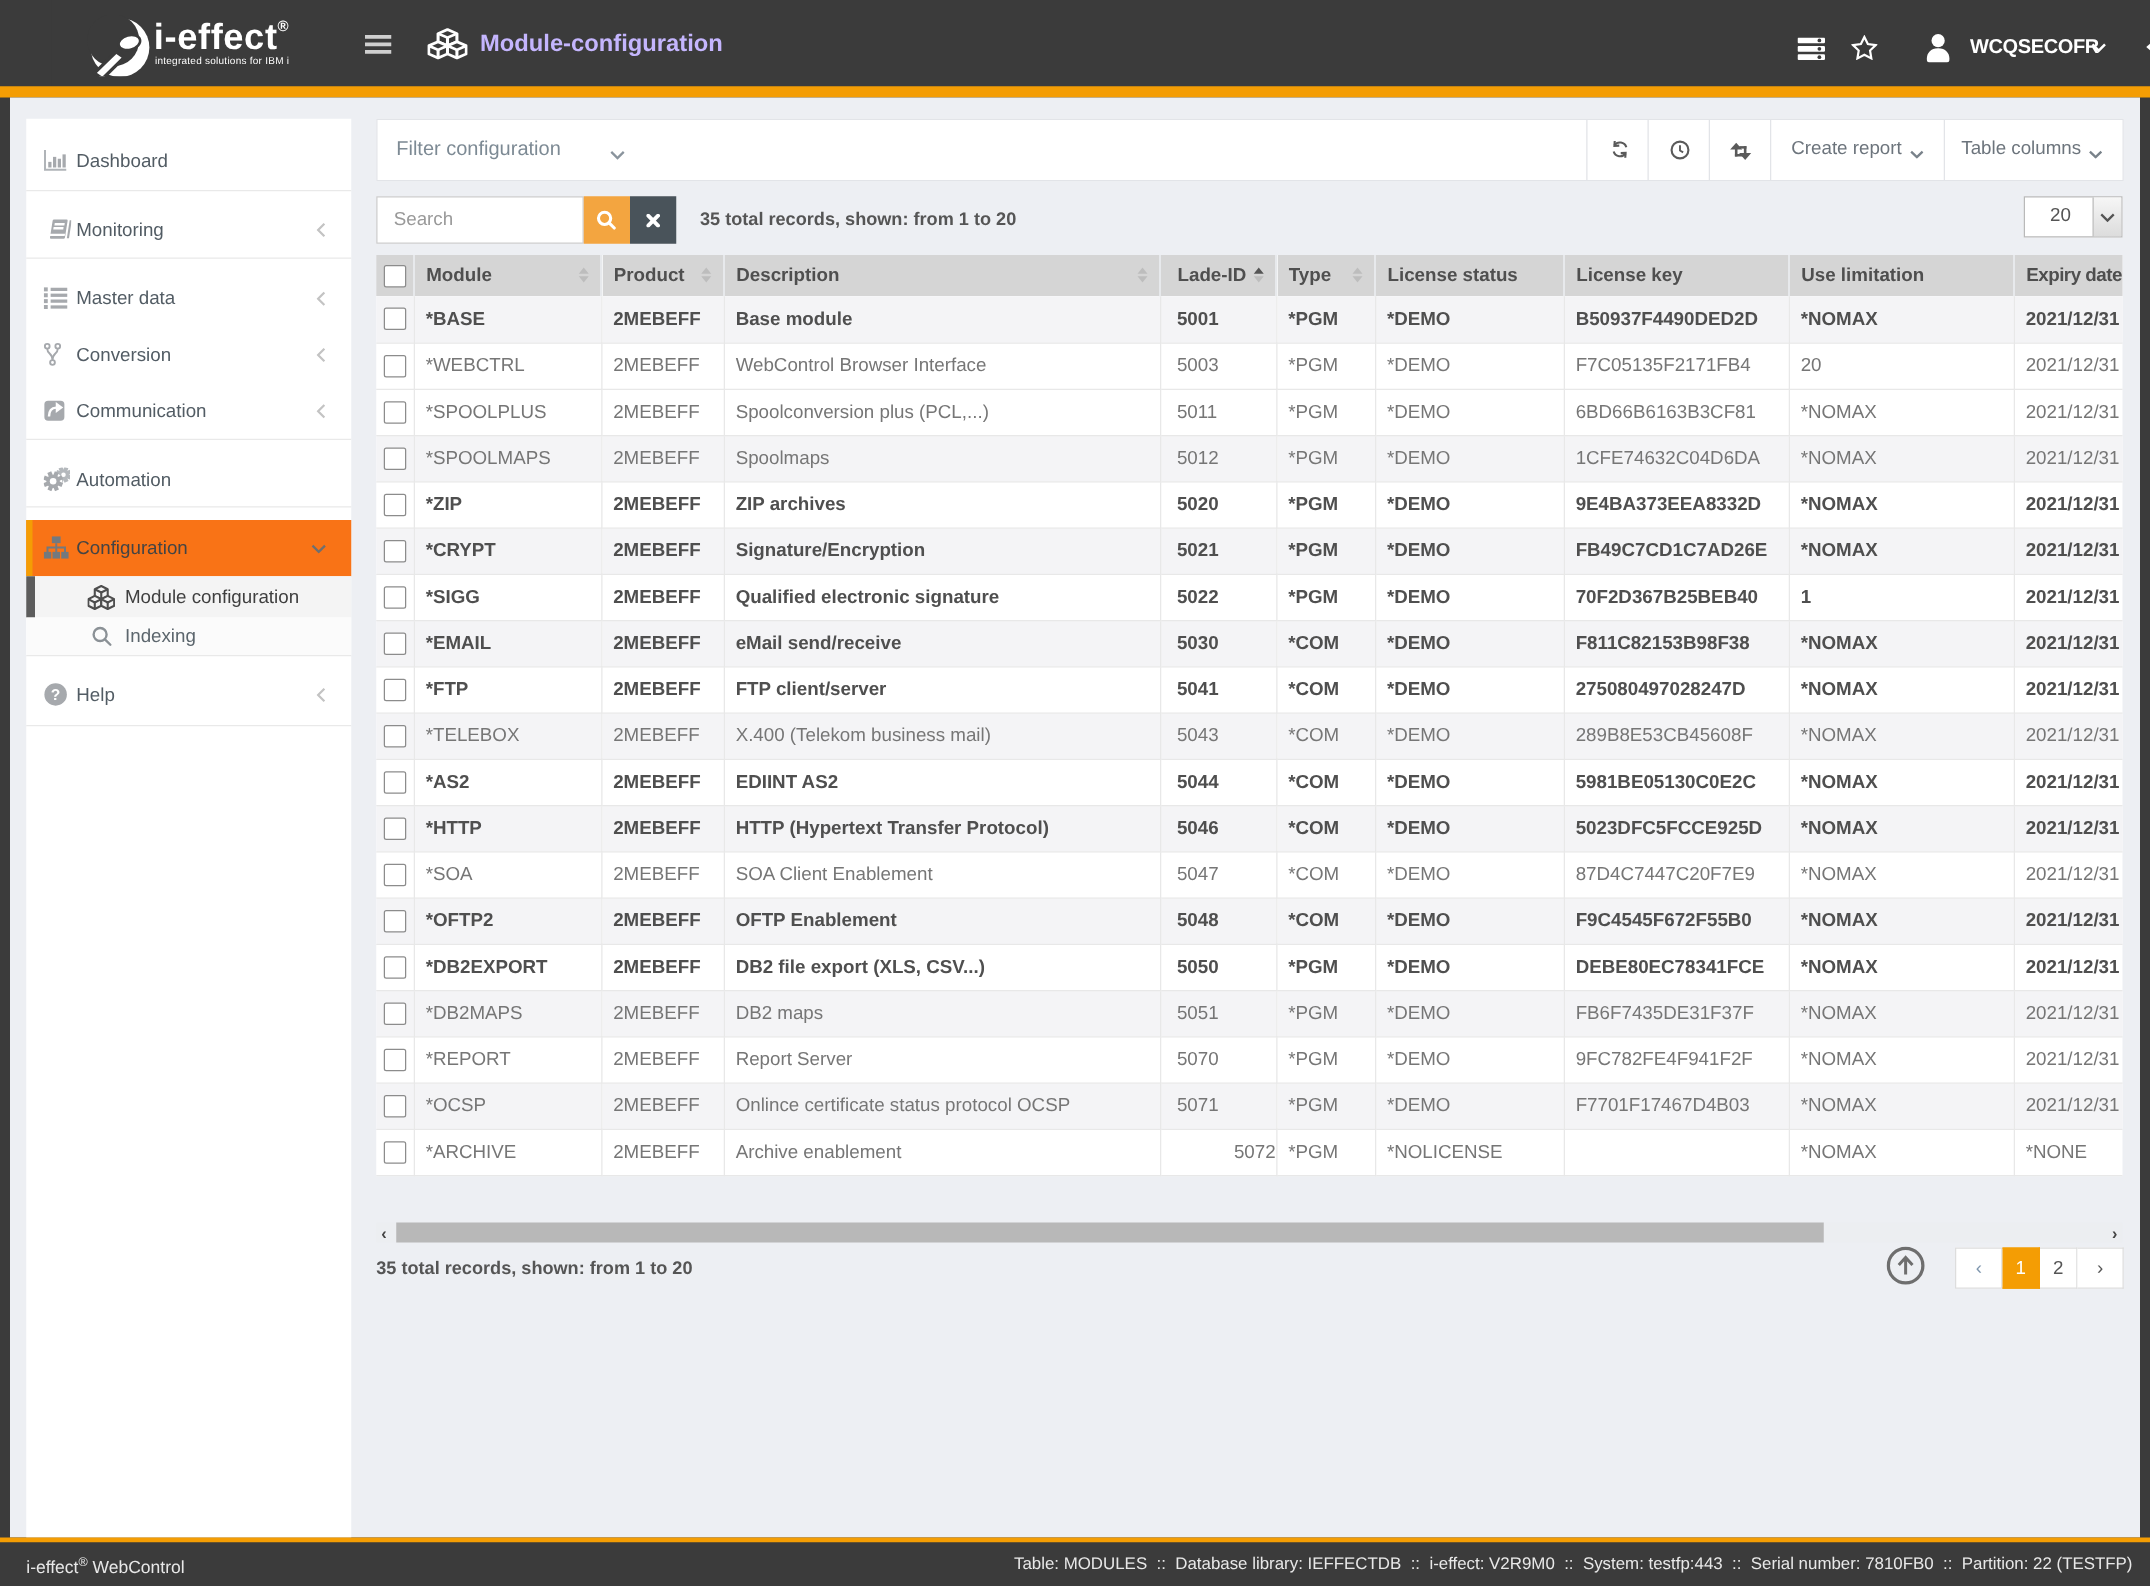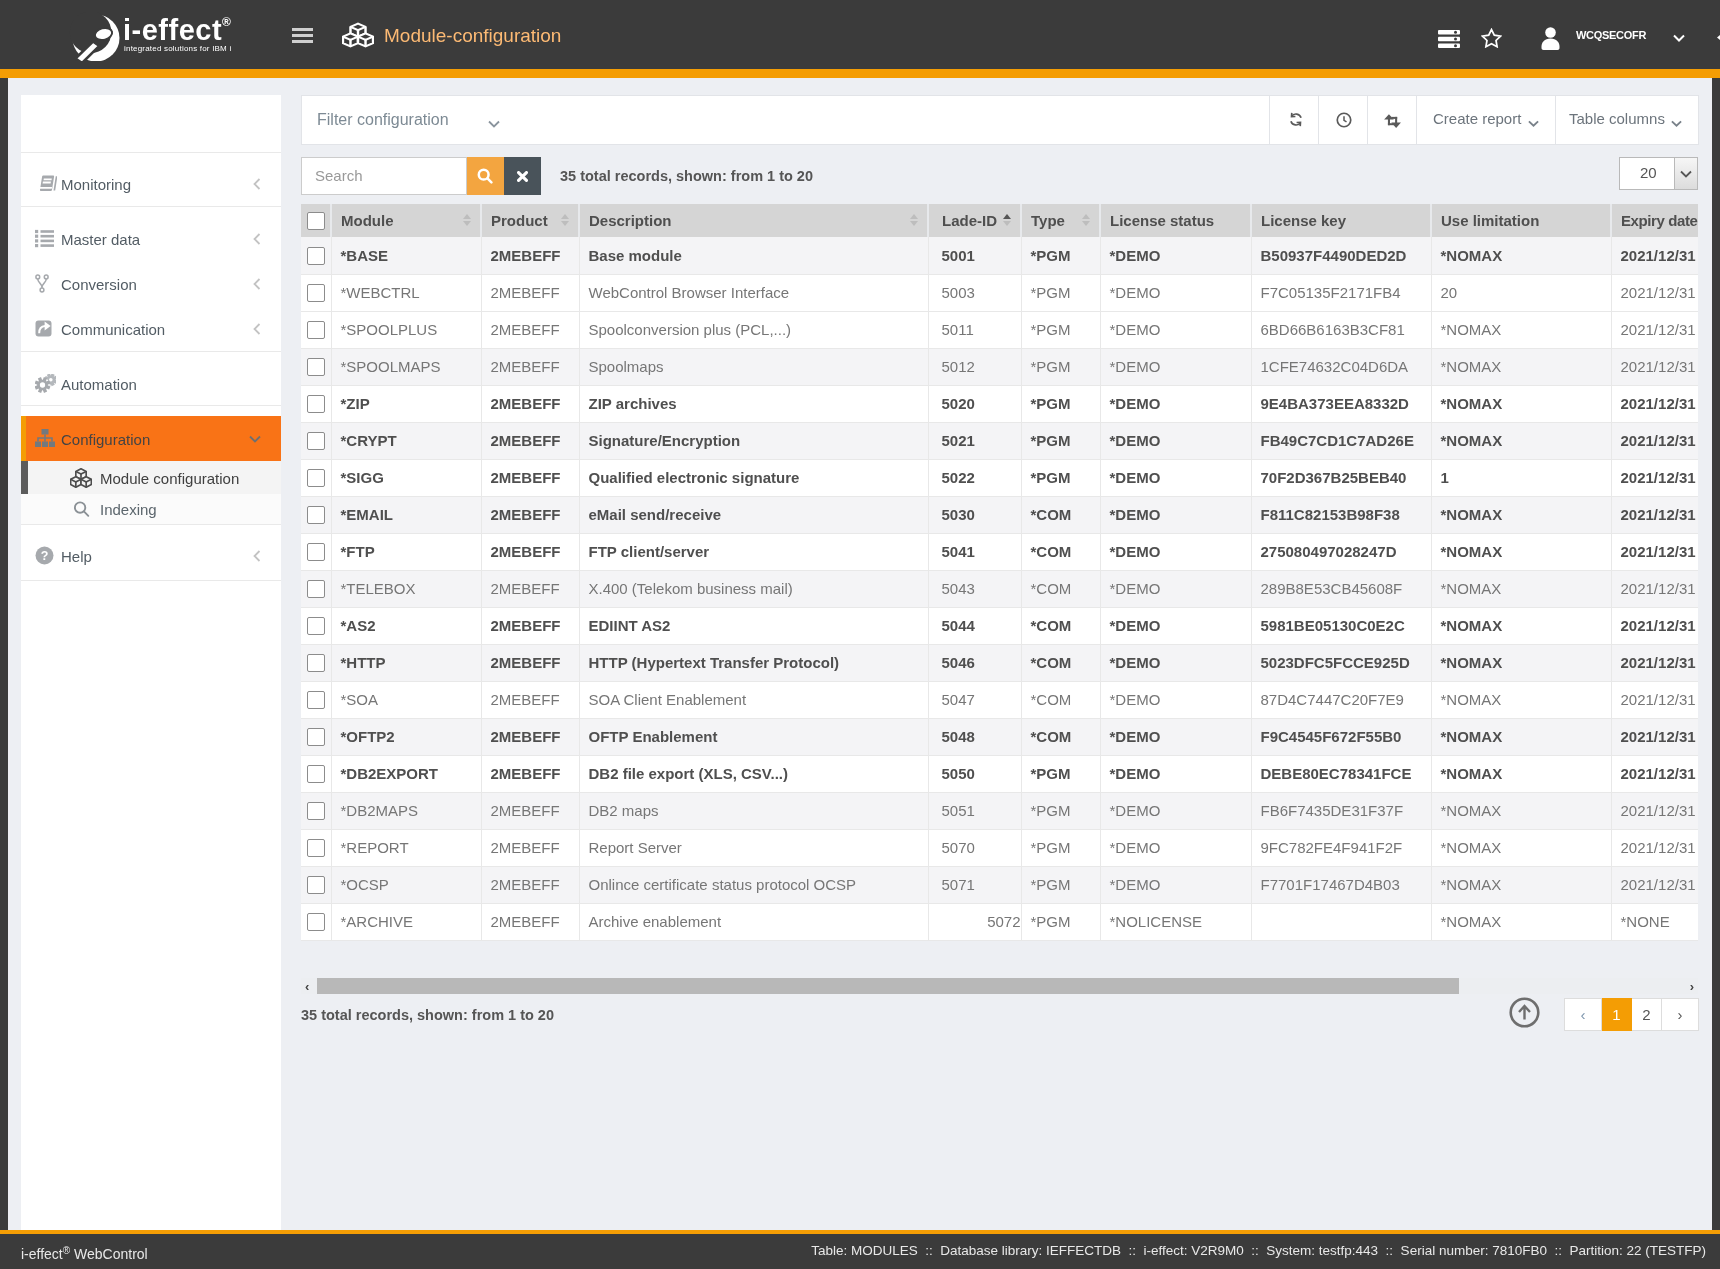--- a/index.html
+++ b/index.html
@@ -65,21 +65,21 @@
         <polyline points="9,6.0 17,10 25,6.0" fill="none" stroke="#fff" stroke-width="2.6" stroke-linejoin="round"></polyline>
         <line x1="17" y1="10" x2="17" y2="18" stroke="#fff" stroke-width="2.6"></line>
         <polygon points="9,14 17,18.0 17,26.0 9,30 1,26.0 1,18.0" fill="#3b3b3b" stroke="#fff" stroke-width="2.6" stroke-linejoin="round"></polygon>
         <polyline points="1,18.0 9,22 17,18.0" fill="none" stroke="#fff" stroke-width="2.6" stroke-linejoin="round"></polyline>
         <line x1="9" y1="22" x2="9" y2="30" stroke="#fff" stroke-width="2.6"></line>
         <polygon points="25,14 33,18.0 33,26.0 25,30 17,26.0 17,18.0" fill="#3b3b3b" stroke="#fff" stroke-width="2.6" stroke-linejoin="round"></polygon>
         <polyline points="17,18.0 25,22 33,18.0" fill="none" stroke="#fff" stroke-width="2.6" stroke-linejoin="round"></polyline>
         <line x1="25" y1="22" x2="25" y2="30" stroke="#fff" stroke-width="2.6"></line>
       </svg>
     </div>
-  <div class="abs" style="left:343px;top:25px;color:#fdba74;font-size:19px;font-weight:normal;">Module-configuration</div>
+  <div class="abs" style="left:343px;top:25px;color:#c4b5fd;font-size:19px;font-weight:bold;">Module-configuration</div>
   <div class="abs" style="left:1397px;top:30px;">
     <svg width="22" height="18" viewBox="0 0 22 18">
       <rect x="0" y="0" width="22" height="4.6" rx="1" fill="#fff"></rect>
         <circle cx="17.5" cy="2.3" r="1.5" fill="#3b3b3b"></circle>
       <rect x="0" y="6.7" width="22" height="4.6" rx="1" fill="#fff"></rect>
         <circle cx="17.5" cy="9" r="1.5" fill="#3b3b3b"></circle>
       <rect x="0" y="13.4" width="22" height="4.6" rx="1" fill="#fff"></rect>
         <circle cx="17.5" cy="15.7" r="1.5" fill="#3b3b3b"></circle>
     </svg>
   </div>
@@ -87,37 +87,49 @@
     <svg width="21" height="20" viewBox="0 0 24 23">
       <path d="M12 1.8 L15.2 8.3 L22.4 9.3 L17.2 14.3 L18.4 21.5 L12 18.1 L5.6 21.5 L6.8 14.3 L1.6 9.3 L8.8 8.3 Z" fill="none" stroke="#fff" stroke-width="2"></path>
     </svg>
   </div>
   <div class="abs" style="left:1498px;top:25.5px;">
     <svg width="23" height="24" viewBox="0 0 23 24">
       <circle cx="11.5" cy="6.5" r="5.3" fill="#fff"></circle>
       <path d="M11.5 12.5 C 5.5 12.5 2.5 16.5 2.5 20.5 L 2.5 22 C 2.5 23 3.3 24 4.5 24 L 18.5 24 C 19.7 24 20.5 23 20.5 22 L 20.5 20.5 C 20.5 16.5 17.5 12.5 11.5 12.5 Z" fill="#fff"></path>
     </svg>
   </div>
-  <div class="abs" style="left:1535px;top:29px;color:#fff;font-size:11px;font-weight:bold;letter-spacing:-0.3px;">WCQSECOFR</div>
+  <div class="abs" style="left:1535px;top:29px;color:#fff;font-size:16px;font-weight:bold;letter-spacing:-0.3px;">WCQSECOFR</div>
   <div class="abs" style="left:1632px;top:34px;">
     <svg width="12" height="8" viewBox="0 0 12 8">
         <path d="M1 1.5 L6 6.5 L11 1.5" fill="none" stroke="#fff" stroke-width="2"></path>
       </svg>
   </div>
   <div class="abs" style="left:1675px;top:28px;">
     <svg width="20" height="19" viewBox="0 0 20 19">
       <path d="M8.5 2.2 L18 2.2 L18 16.8 L8.5 16.8" fill="none" stroke="#fff" stroke-width="2.6"></path>
       <polygon points="1,9.5 7,4.3 7,14.7" fill="#fff"></polygon>
       <rect x="6" y="8.2" width="7" height="2.6" fill="#fff"></rect>
     </svg>
   </div>
 </div>
 <div id="orangebar" class="abs"></div>
 <div id="page" class="abs">
     <div id="sidebar" class="abs">
+      <div class="mi" style="top:11px;">
+        <span class="ic">
+          <svg width="19" height="18" viewBox="0 0 19 18" style="">
+            <path d="M1 1 L1 16.8 L18 16.8" stroke="#b0b4b8" stroke-width="1.6" fill="none"></path>
+            <rect x="3.6" y="10.5" width="2.6" height="4.5" fill="#a6a9ad"></rect>
+            <rect x="7.4" y="6.5" width="2.6" height="8.5" fill="#a6a9ad"></rect>
+            <rect x="11.2" y="8" width="2.6" height="7" fill="#a6a9ad"></rect>
+            <rect x="15" y="4.5" width="2.6" height="10.5" fill="#a6a9ad"></rect>
+          </svg>
+        </span>
+        <span class="txt">Dashboard</span>
+      </div>
       <div class="mi" style="top:66px;">
         <span class="ic">
           <svg width="22" height="19" viewBox="0 0 22 19" style="">
             <g transform="translate(2.5,0) skewX(-9)">
               <rect x="5" y="1.5" width="12" height="15.5" rx="1" fill="#a6a9ad"></rect>
               <rect x="7" y="4.4" width="8" height="1.9" fill="#fff"></rect>
               <rect x="6.6" y="7.6" width="8" height="1.9" fill="#fff"></rect>
               <rect x="4.6" y="13" width="12" height="1.7" fill="#fff"></rect>
               <rect x="18.6" y="2.2" width="1.7" height="14.3" fill="#a6a9ad"></rect>
             </g>

